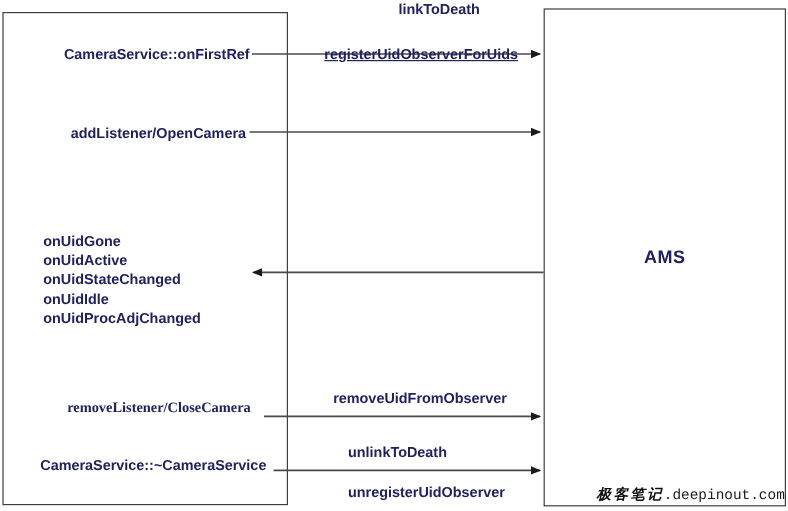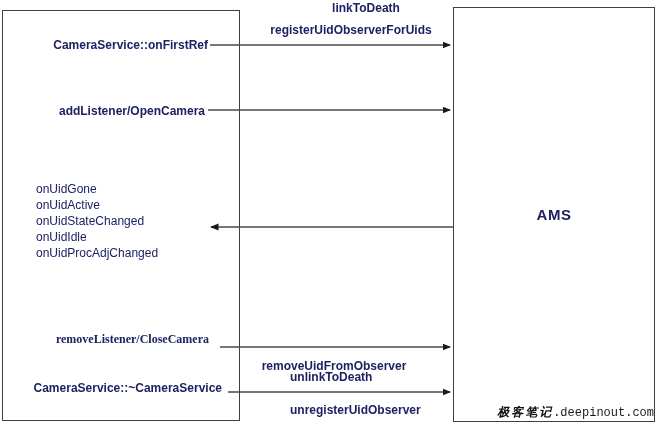--- a/index.html
+++ b/index.html
@@ -49,23 +49,23 @@
   }
   #ams-label {
     font-size: 15px;
     font-weight: bold;
     color: #1f2163;
     letter-spacing: 0.5px;
   }
   #callbacks {
     position: absolute;
     left: 36px;
-    top: 181px;
+    top: 193px;
     font-size: 12px;
-    font-weight: normal;
+    font-weight: bold;
     color: #1f2163;
     line-height: 16px;
     white-space: nowrap;
   }
   #arrows-svg {
     position: absolute;
     left: 0;
     top: 0;
     pointer-events: none;
   }
@@ -126,22 +126,22 @@
     <div>onUidActive</div>
     <div>onUidStateChanged</div>
     <div>onUidIdle</div>
     <div>onUidProcAdjChanged</div>
   </div>
 
   <div class="msg" style="right:448px; top:332px;font-family:Liberation Serif, serif;">removeListener/CloseCamera</div>
   <div class="msg" style="right:435px; top:381px;">CameraService::~CameraService</div>
 
   <div class="msg centered" style="left:350px; top:1px;margin-left:16px;">linkToDeath</div>
-  <div class="msg centered" style="left:351px; top:23px;">registerUidObserverForUids</div>
-  <div class="msg centered" style="left:334px; top:325px;margin-top:34px;">removeUidFromObserver</div>
+  <div class="msg centered" style="left:351px; top:38px;text-decoration:underline;">registerUidObserverForUids</div>
+  <div class="msg centered" style="left:350px; top:325px;">removeUidFromObserver</div>
   <div class="msg" style="left:290px; top:355px;margin-top:48px;">unregisterUidObserver</div>
   <div class="msg" style="left:290px; top:370px;">unlinkToDeath</div>
 
   <div id="watermark">
     <span class="cn">极客笔记</span>
       <span class="site">.deepinout.com</span>
   </div>
 
 </div>
 

